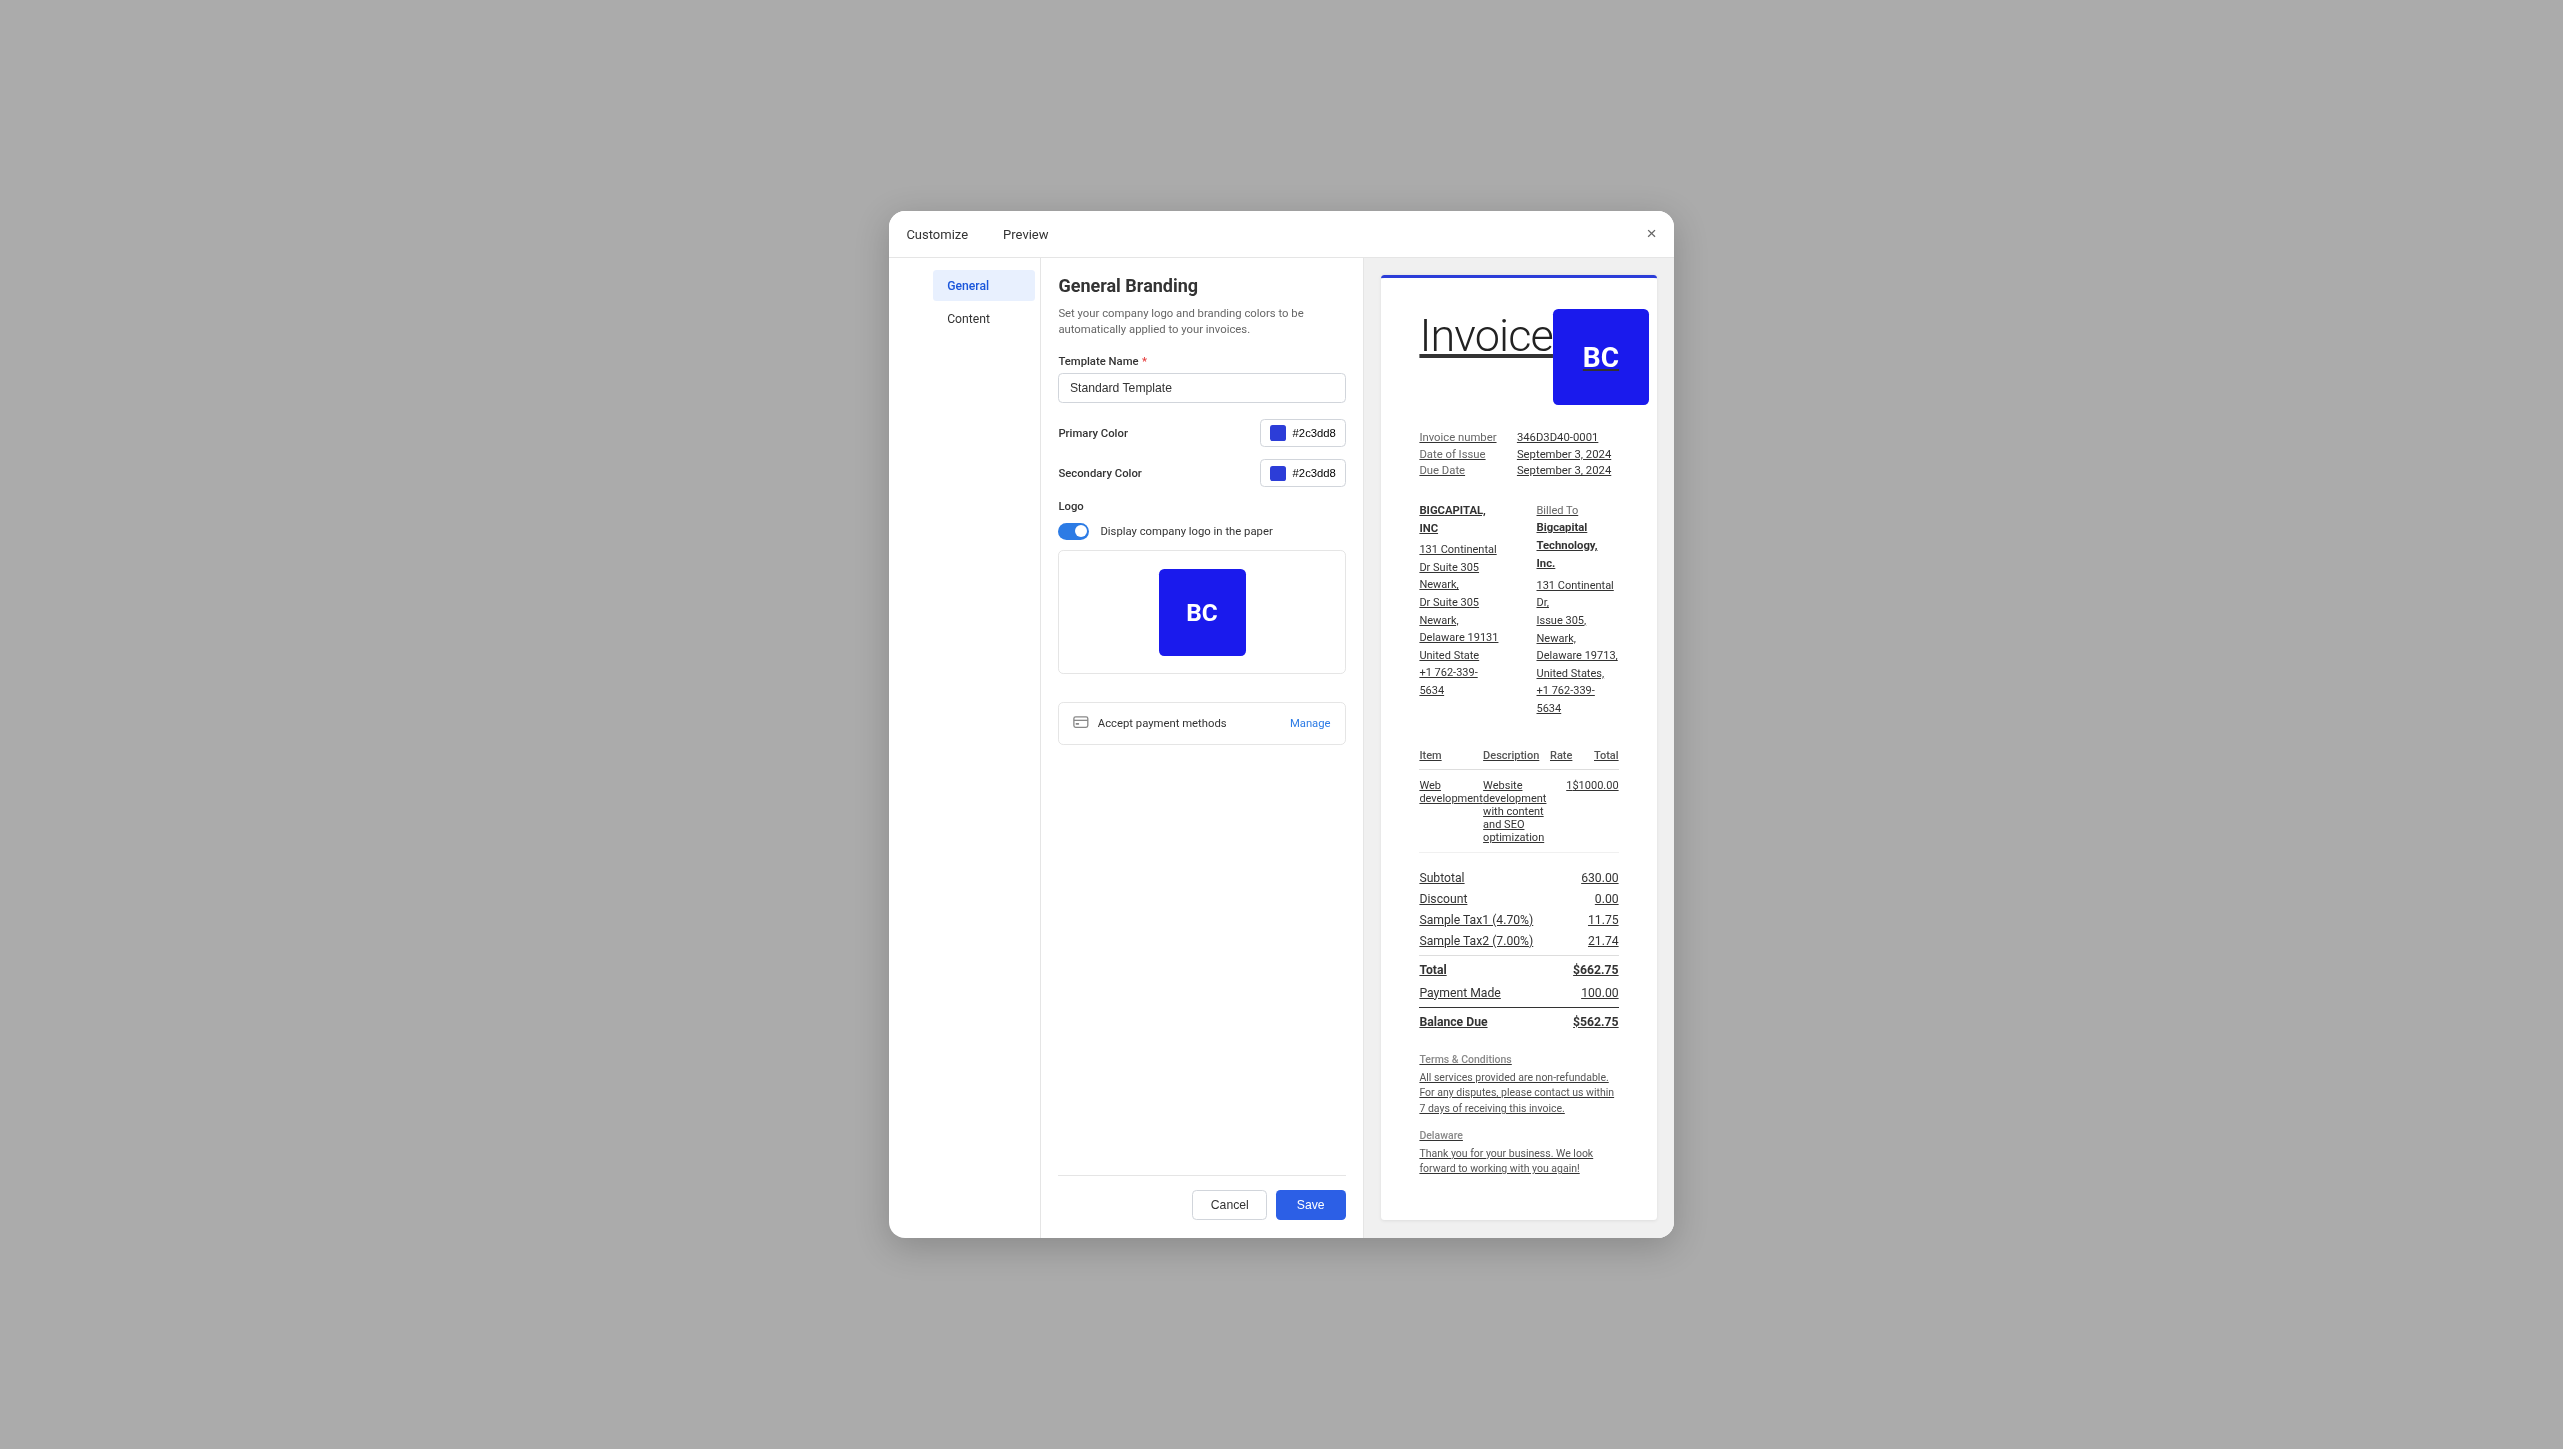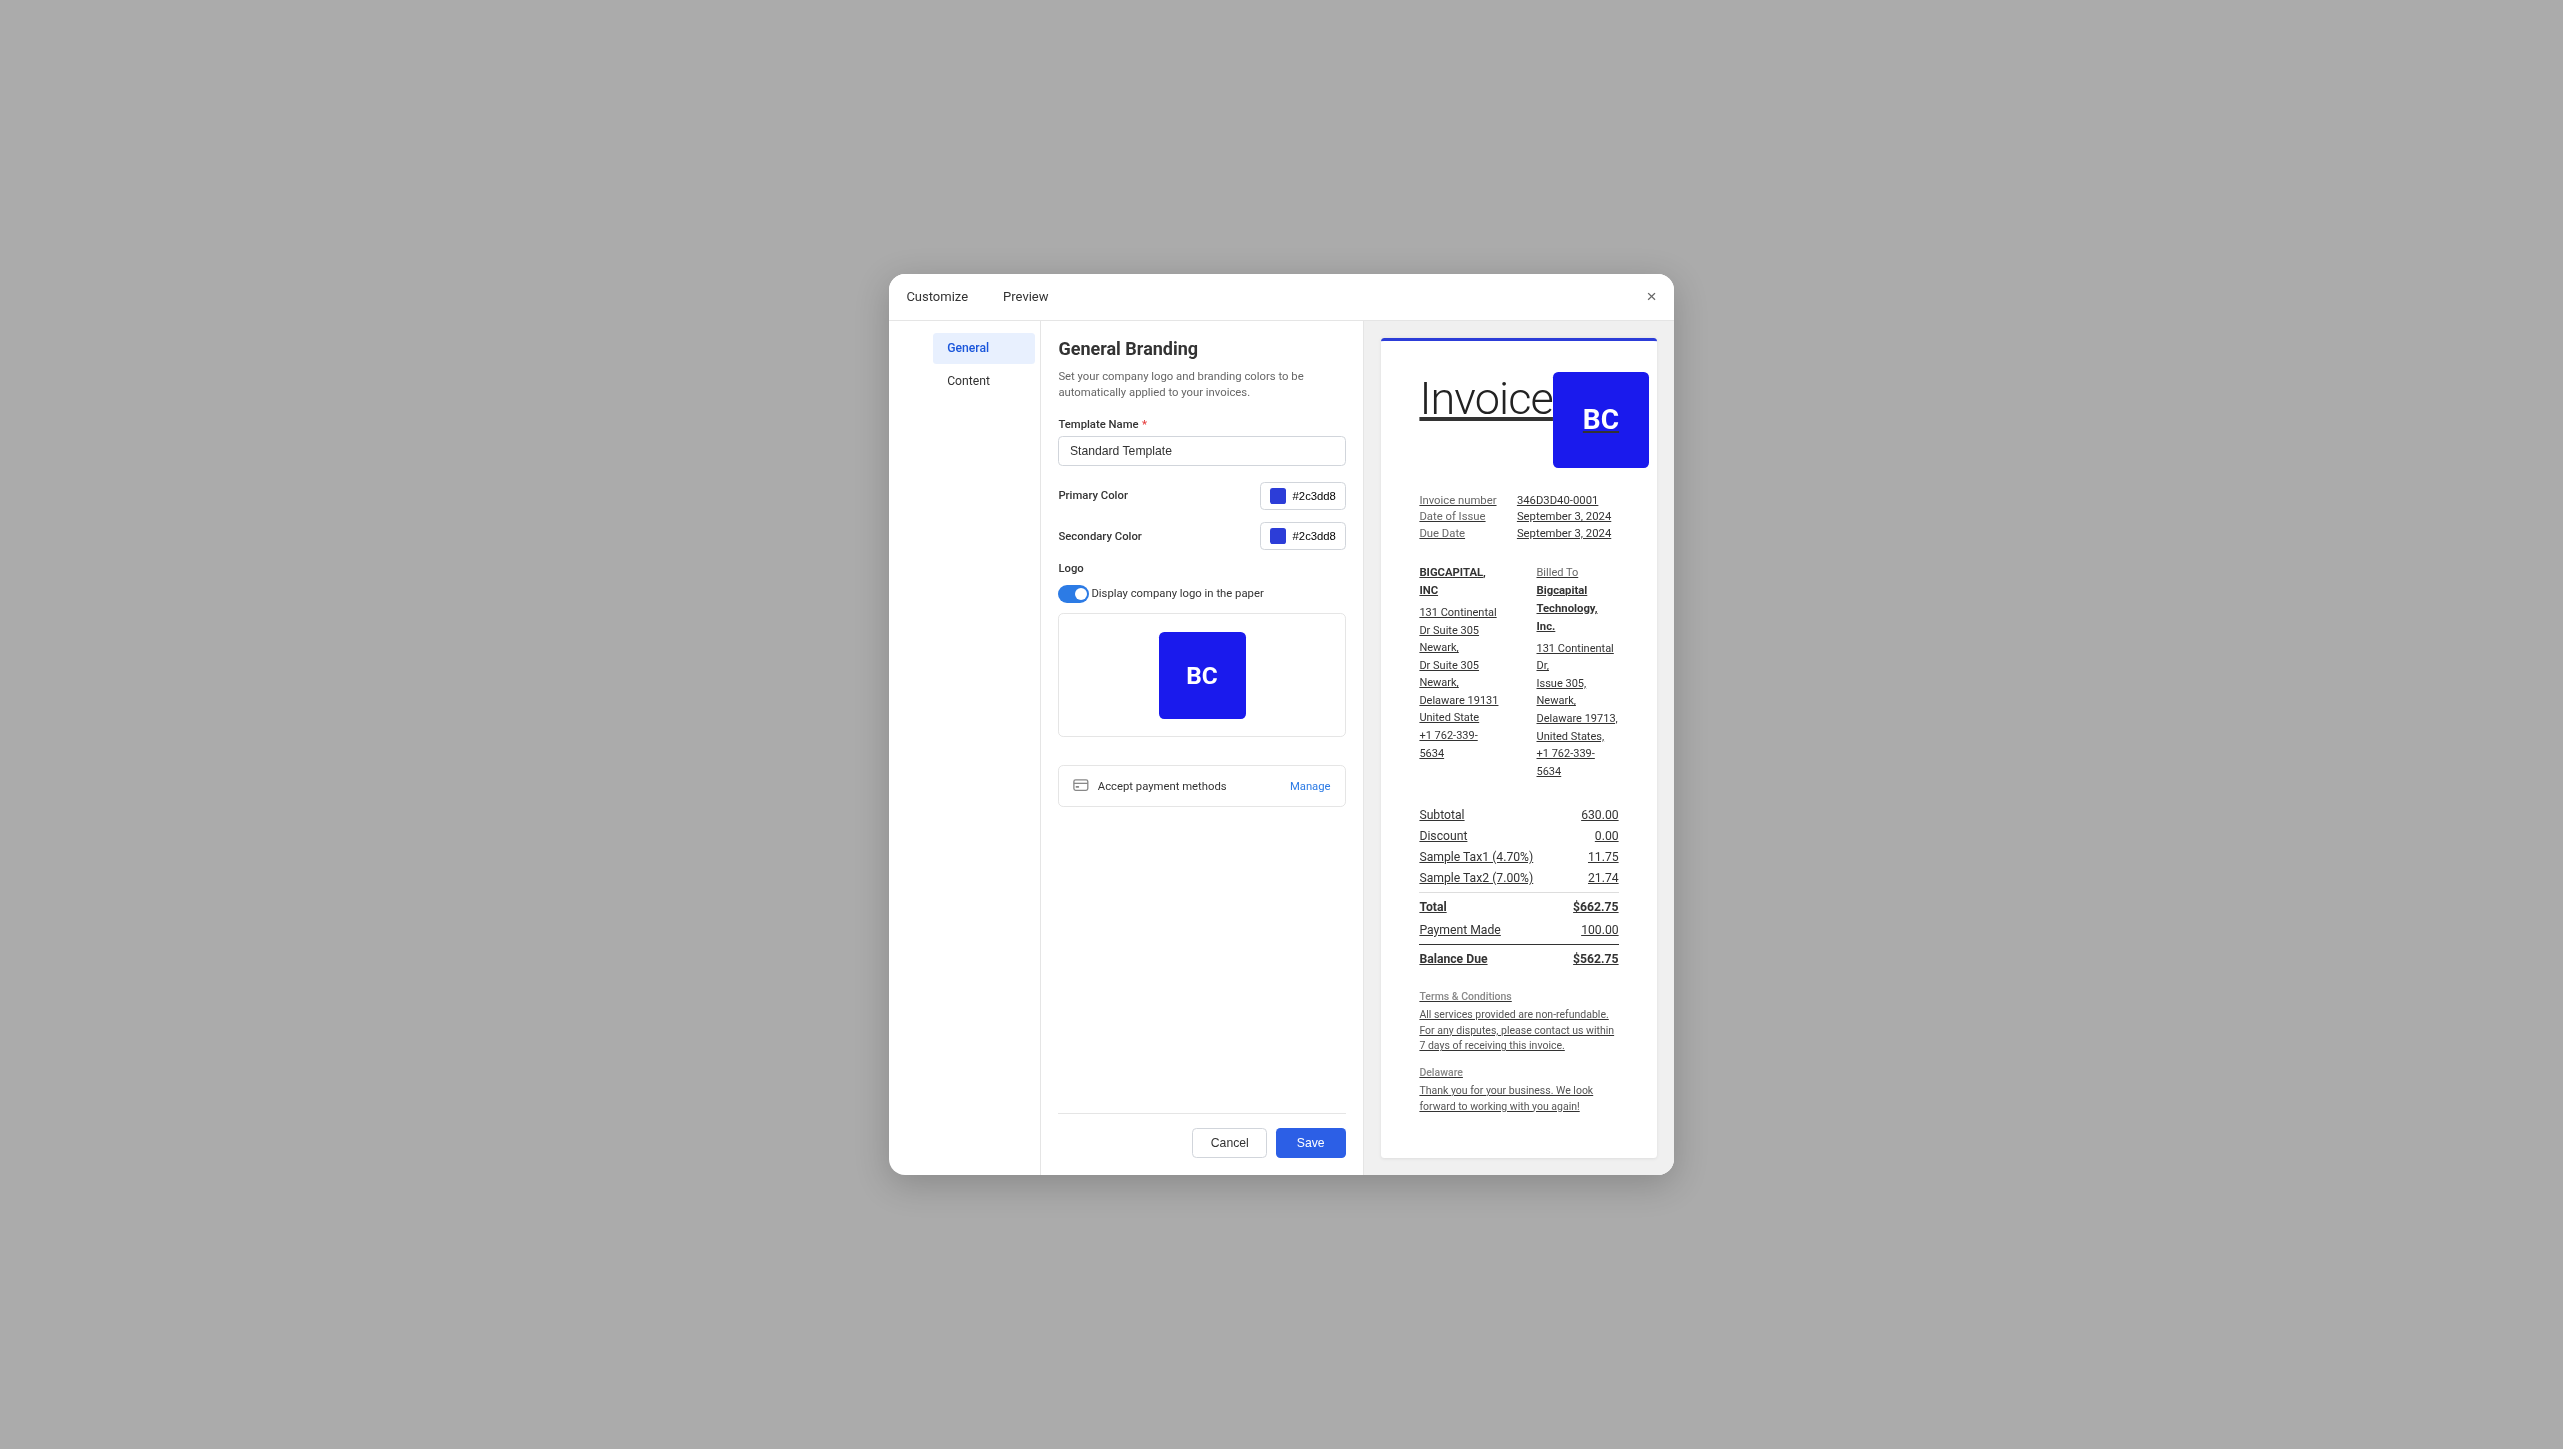--- a/index.html
+++ b/index.html
@@ -57,21 +57,21 @@
     }
     .color-label { font-size: 11.3px; font-weight: 500; }
     .color-picker-btn {
       display: flex; align-items: center; gap: 7px; padding: 5.2px 8.7px; border: 0.9px solid #d1d5db; border-radius: 4.4px; cursor: pointer; background: #fff; font-size: 11.3px;
     }
     .color-swatch { width: 15.7px; height: 15.7px; border-radius: 2.6px; }
 
     .logo-section { margin-bottom: 14px; }
     .logo-label { font-size: 11.3px; font-weight: 500; margin-bottom: 8.7px; }
 
-    .toggle-row { display: flex; align-items: center; gap: 2px; margin-bottom: 10.5px; margin-top: 10px; }
+    .toggle-row { display: flex; align-items: center; gap: 11px; margin-bottom: 10.5px; margin-top: 10px; }
     .toggle {
       position: relative; width: 31px; height: 17.4px; display: inline-block;
     }
     .toggle input { opacity: 0; width: 0; height: 0; }
     .toggle-slider {
       position: absolute; cursor: pointer; inset: 0; background: #2c7be5; border-radius: 17.4px; transition: 0.2s;
     }
     .toggle-slider:before {
       content: ''; position: absolute; width: 12.2px; height: 12.2px; background: #fff; border-radius: 50%; left: 2.6px; top: 2.6px; transition: 0.2s; transform: translateX(14px);
     }
@@ -275,20 +275,38 @@
                 <div class="party-header">Billed To</div>
                 <div class="party-name">Bigcapital Technology, Inc.</div>
                 <div>131 Continental Dr,</div>
                 <div>Issue 305,</div>
                 <div>Newark, Delaware 19713,</div>
                 <div>United States,</div>
                 <div>+1 762-339-5634</div>
               </div>
             </div>
 
+            <table class="invoice-table">
+              <thead>
+                <tr>
+                  <th>Item</th>
+                  <th>Description</th>
+                  <th style="text-align:right;">Rate</th>
+                  <th style="text-align:right;">Total</th>
+                </tr>
+              </thead>
+              <tbody id="invoice-table-body">
+              <tr>
+      <td>Web development</td>
+      <td>Website development with content and SEO optimization</td>
+      <td style="text-align:right;">1</td>
+      <td style="text-align:right;">$1000.00</td>
+    </tr>
+                </tbody>
+            </table>
 
             <div style="display:flex; justify-content:flex-end; margin-bottom:21px;">
               <div style="width:227px;">
                 <div class="totals-line">
                   <span>Subtotal</span>
                   <span>630.00</span>
                 </div>
                 <div class="totals-line">
                   <span>Discount</span>
                   <span>0.00</span>

